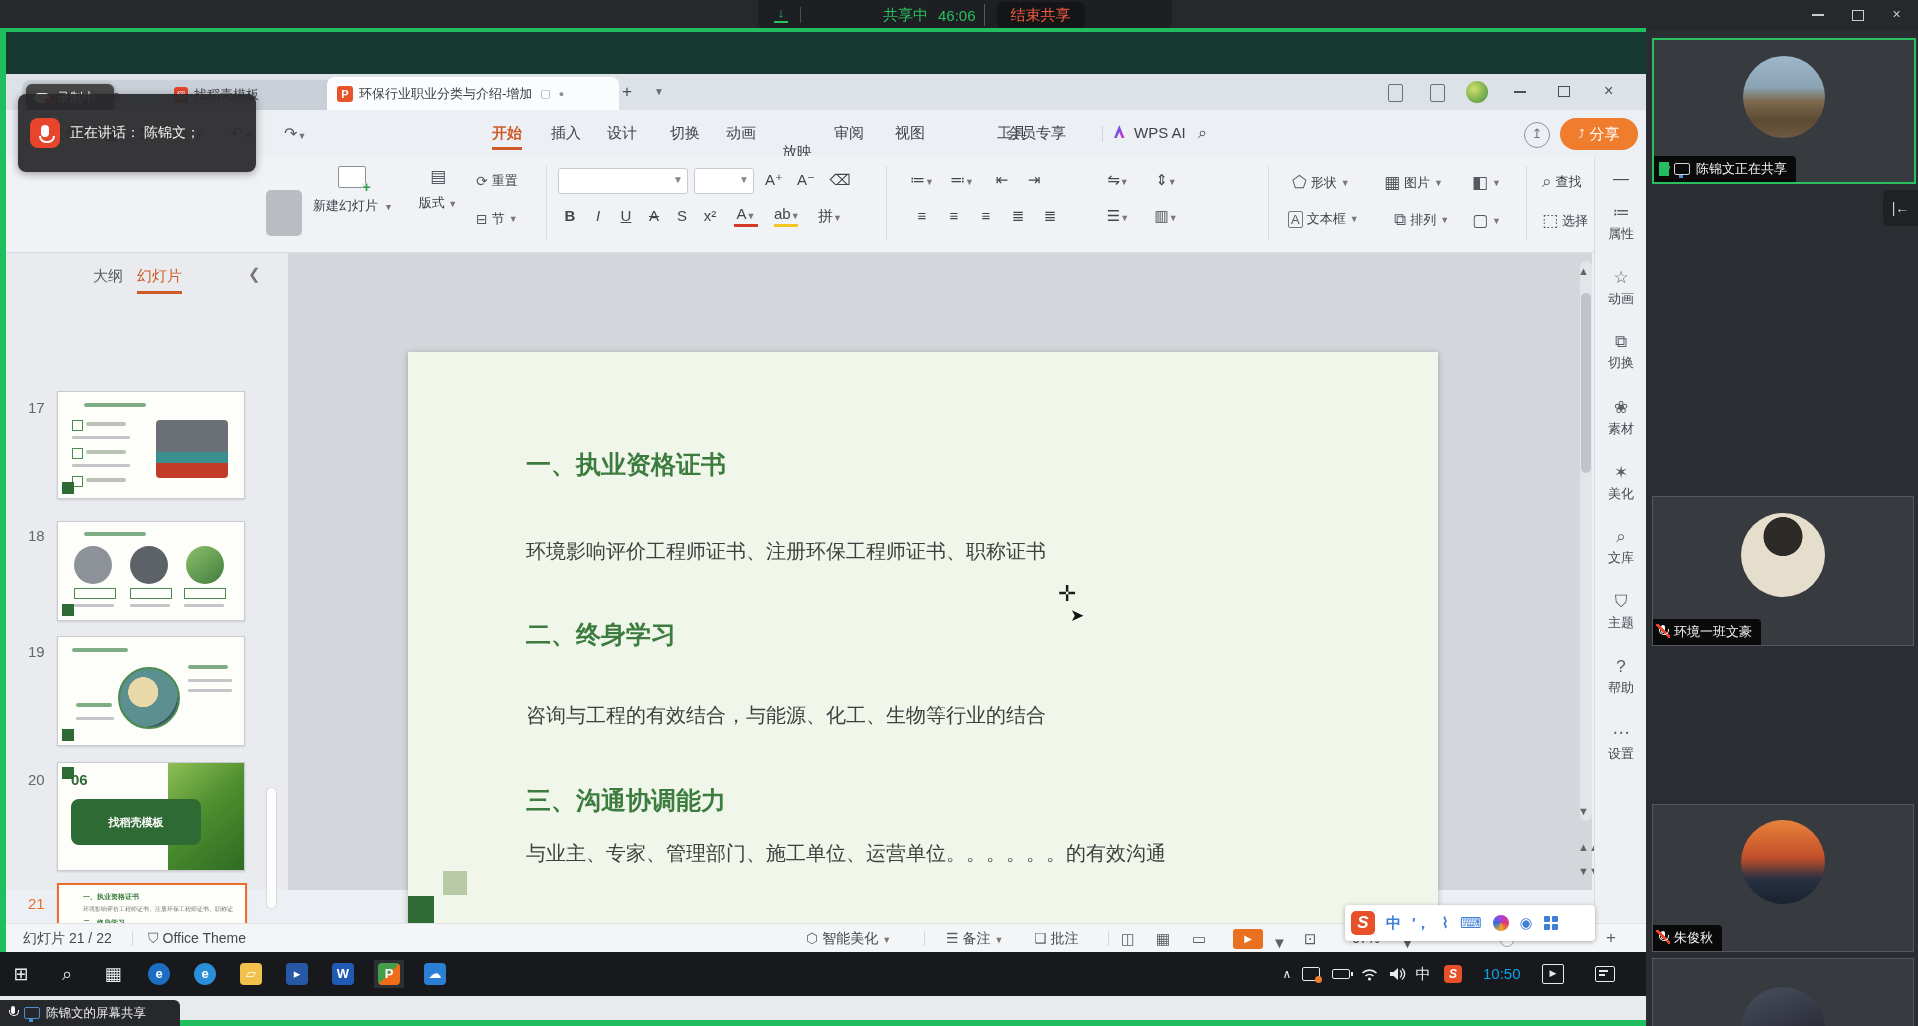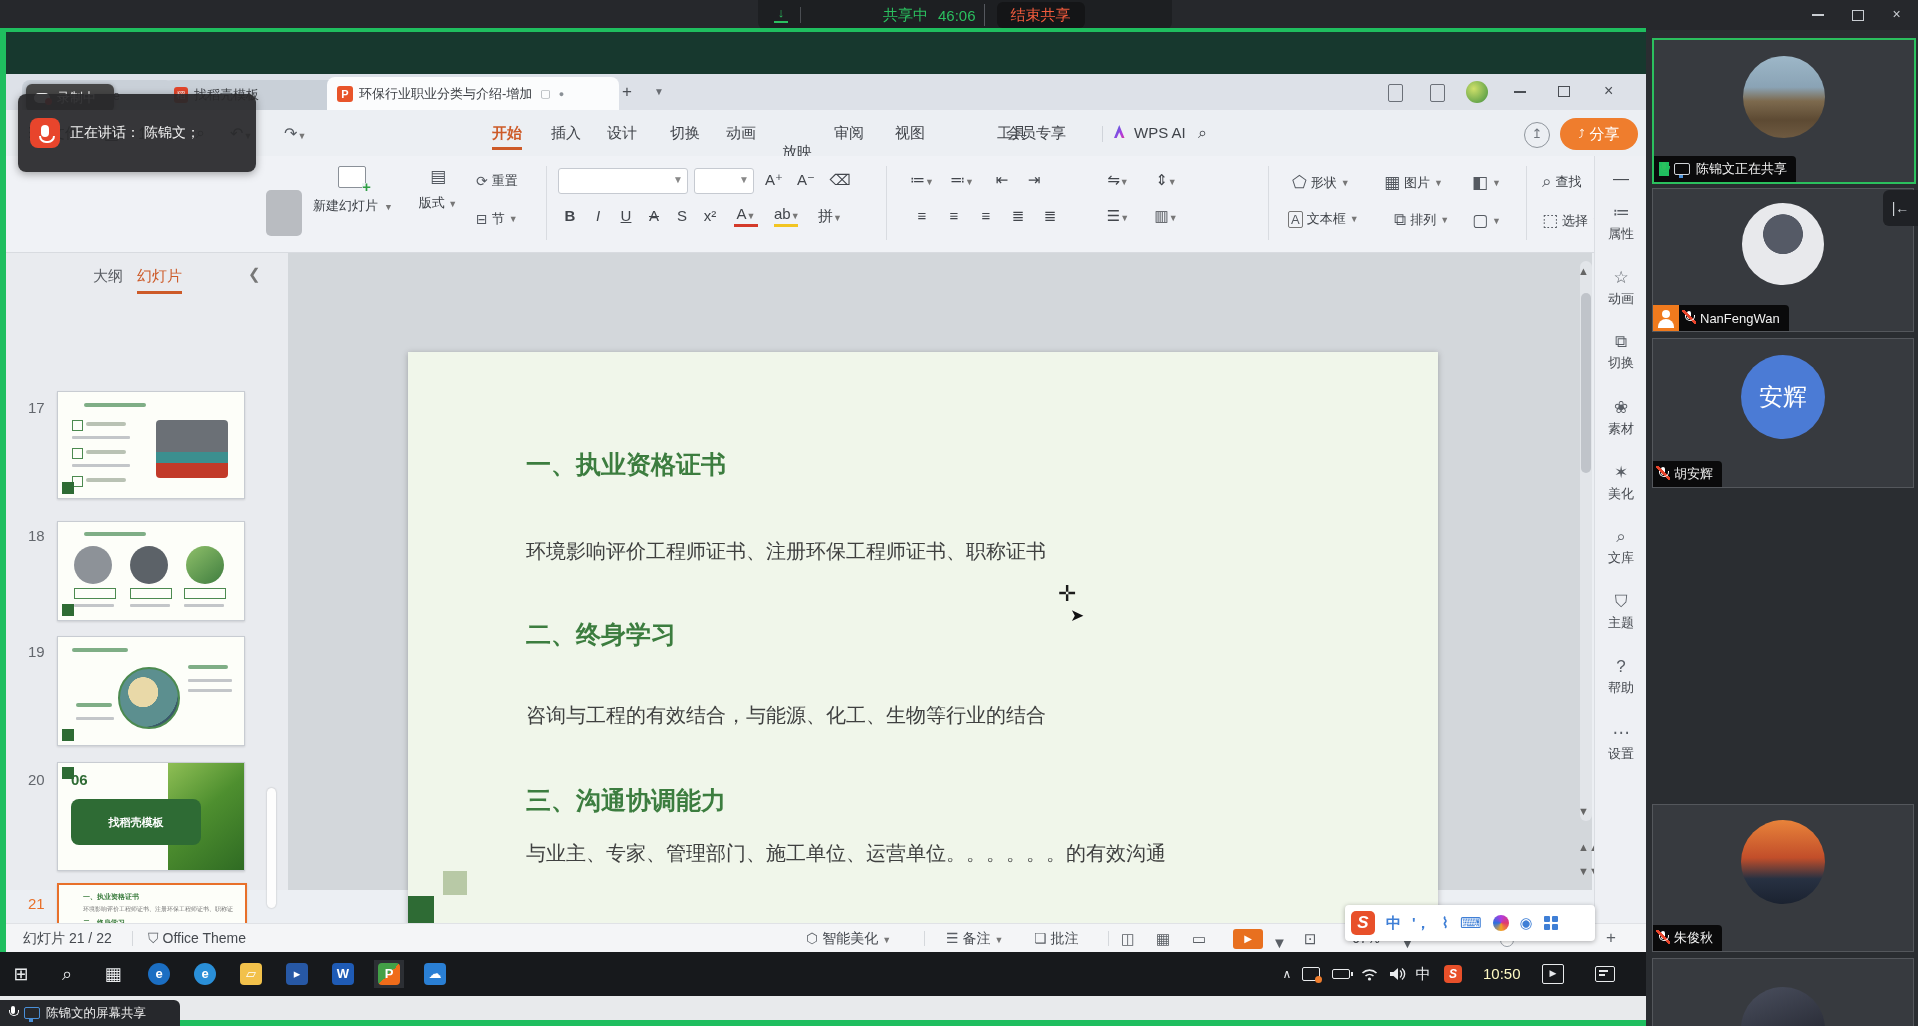--- a/index.html
+++ b/index.html
@@ -107,21 +107,21 @@
   #ime{left:1345px;top:905px;width:244px;height:36px;background:#fff;border-radius:4px;box-shadow:0 1px 5px rgba(0,0,0,.3);display:flex;align-items:center;gap:11px;padding-left:6px;z-index:40;}
   .slogo{width:24px;height:24px;background:#e8502a;border-radius:5px;color:#fff;font-weight:bold;font-style:italic;font-size:17px;text-align:center;line-height:24px;}
   .imeb{color:#3f7fd6;font-size:15px;font-weight:bold;}
   .grid4{display:grid;grid-template-columns:6px 6px;grid-gap:2px;}
   .grid4 i{width:6px;height:6px;background:#3f7fd6;border-radius:1px;}
   
   #taskbar{left:0;top:952px;width:1646px;height:44px;background:#17191c;}
   .tb-ico{position:absolute;top:8px;width:30px;height:28px;display:flex;align-items:center;justify-content:center;color:#e8eaec;font-size:18px;}
   .appsq{width:22px;height:22px;border-radius:4px;color:#fff;font-size:13px;font-weight:bold;text-align:center;line-height:22px;}
   #lightband{left:0;top:996px;width:1646px;height:24px;background:#e8eaec;}
-  .clock{position:absolute;top:13px;color:#fef9c3;font-size:15px;}
+  .clock{position:absolute;top:13px;color:#0ea5e9;font-size:15px;}
   
   #sharebadge{left:0;top:1000px;width:180px;height:26px;background:#26282c;border-radius:0 6px 0 0;display:flex;align-items:center;z-index:50;}
   #sharebadge span{color:#eee;font-size:12.5px;margin-left:6px;}
   .mic{width:10px;height:14px;position:relative;margin-left:8px;}
   .mic::before{content:"";position:absolute;left:3px;top:0;width:4px;height:8px;background:#fff;border-radius:2px;}
   .mic::after{content:"";position:absolute;left:1px;top:4px;width:8px;height:5px;border:1.5px solid #fff;border-top:none;border-radius:0 0 5px 5px;}
   .mic.green::before{background:#2bbf5f;}
   .mic.green::after{border-color:#2bbf5f;}
   .mic.off .slash{position:absolute;left:-2px;top:-1px;width:14px;height:14px;background:linear-gradient(45deg,transparent 45%,#e8452c 45%,#e8452c 58%,transparent 58%);}
   .moni{width:14px;height:10px;border:1.5px solid #4a90d9;border-radius:2px;margin-left:6px;position:relative;}
@@ -594,43 +594,31 @@
 
   <div class="tile sharing" style="top:8px;height:142px;">
     <div class="pav av-land" style="top:16px;width:82px;height:82px;"></div>
     <div class="plabel">
       <div class="mic green" style="margin-left:5px;"></div>
       <div class="moni" style="margin-left:5px;border-color:#cfd3d7;"></div>
       <span>陈锦文正在共享</span>
     </div>
   </div>
 
-  <div class="tile" style="top:158px;height:142px;">
-    <div class="pav av-anime" style="top:14px;width:82px;height:82px;"></div>
-    <div class="personbadge"></div>
-    <div class="plabel" style="left:26px;">
-      <div class="mic off" style="margin-left:5px;">
-          <div class="slash"></div>
-        </div>
-      <span>NanFengWan</span>
-    </div>
-  </div>
-
-  <div class="tile" style="top:308px;height:148px;">
-    <div class="pav av-blue" style="top:16px;width:84px;height:84px;">
-        <span>安辉</span>
-      </div>
+
+
+  <div class="tile" style="top:466px;height:148px;">
+    <div class="pav av-girl" style="top:16px;width:84px;height:84px;"></div>
     <div class="plabel">
       <div class="mic off" style="margin-left:5px;">
           <div class="slash"></div>
         </div>
-      <span>胡安辉</span>
-    </div>
-  </div>
-
+      <span>环境一班文豪</span>
+    </div>
+  </div>
 
 
   <div class="tile" style="top:774px;height:146px;">
     <div class="pav av-sunset" style="top:15px;width:84px;height:84px;"></div>
     <div class="plabel">
       <div class="mic off" style="margin-left:5px;">
           <div class="slash"></div>
         </div>
       <span>朱俊秋</span>
     </div>

